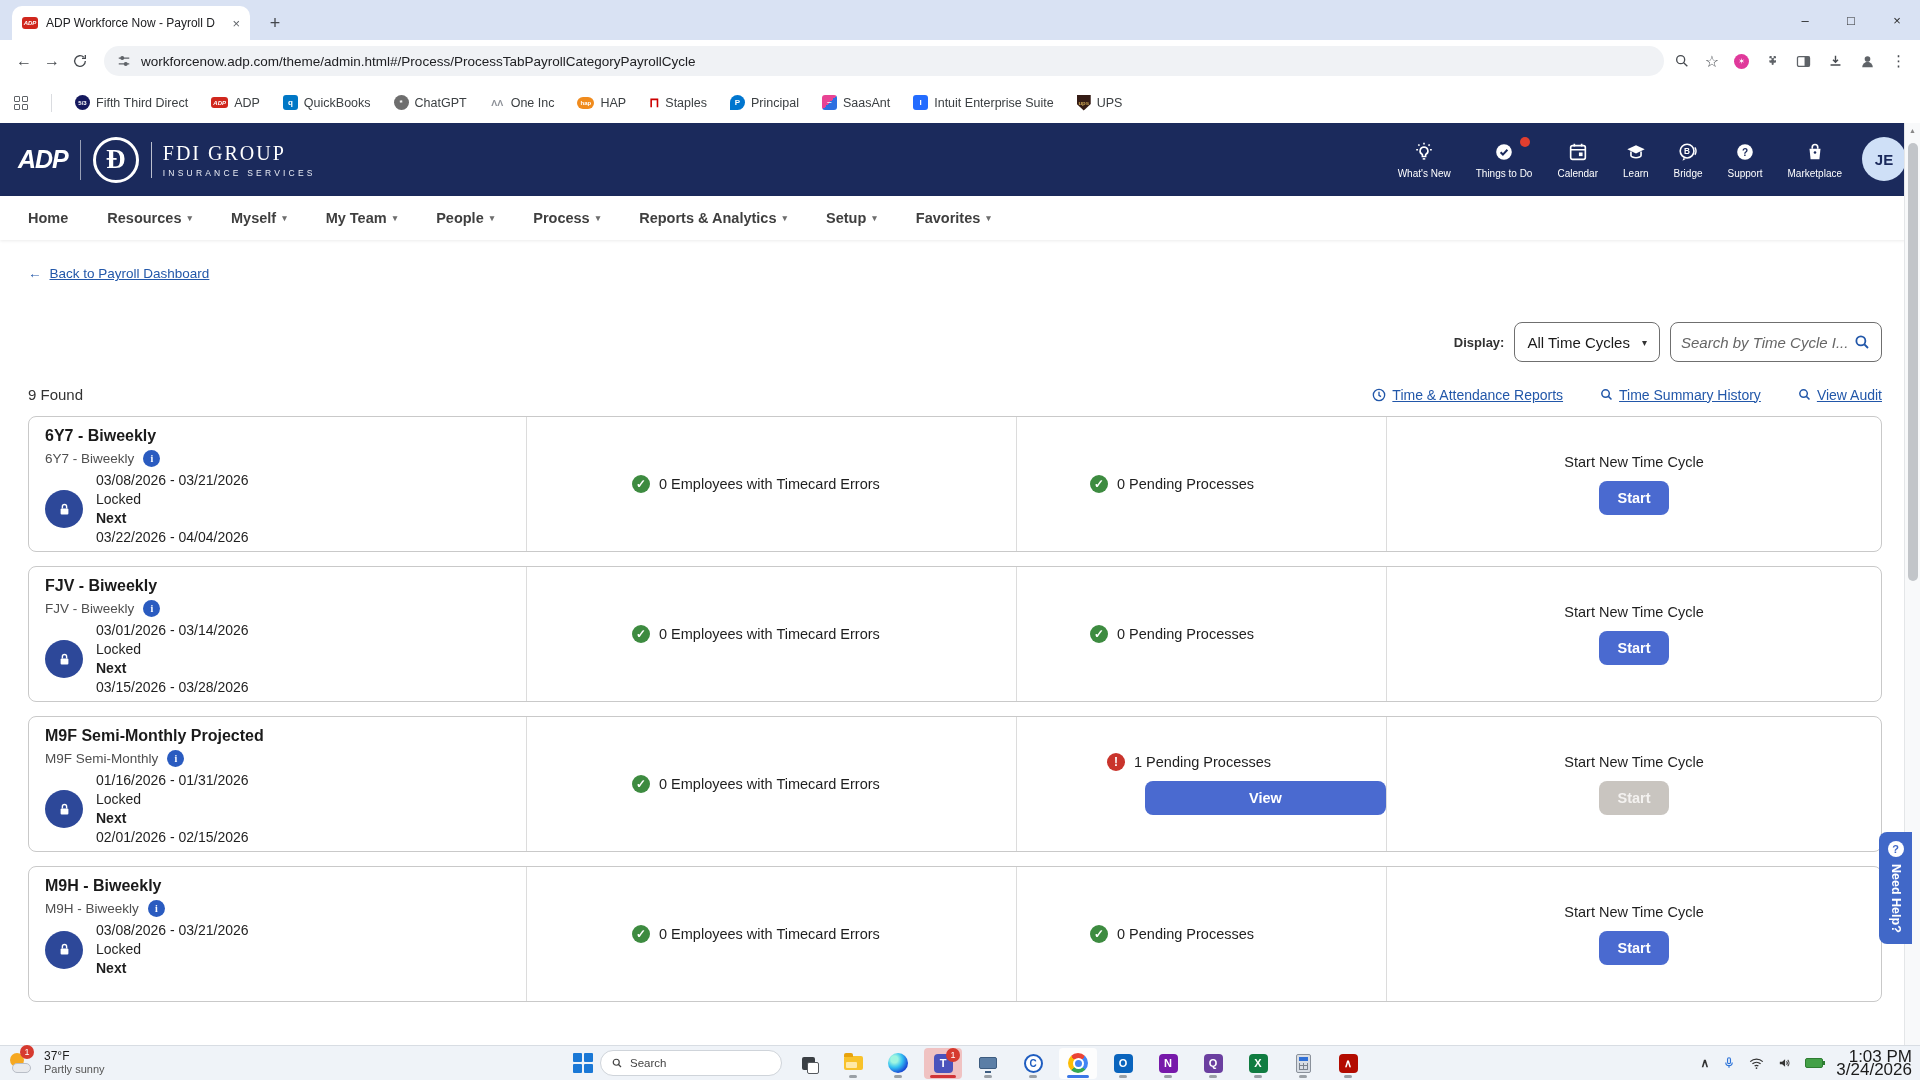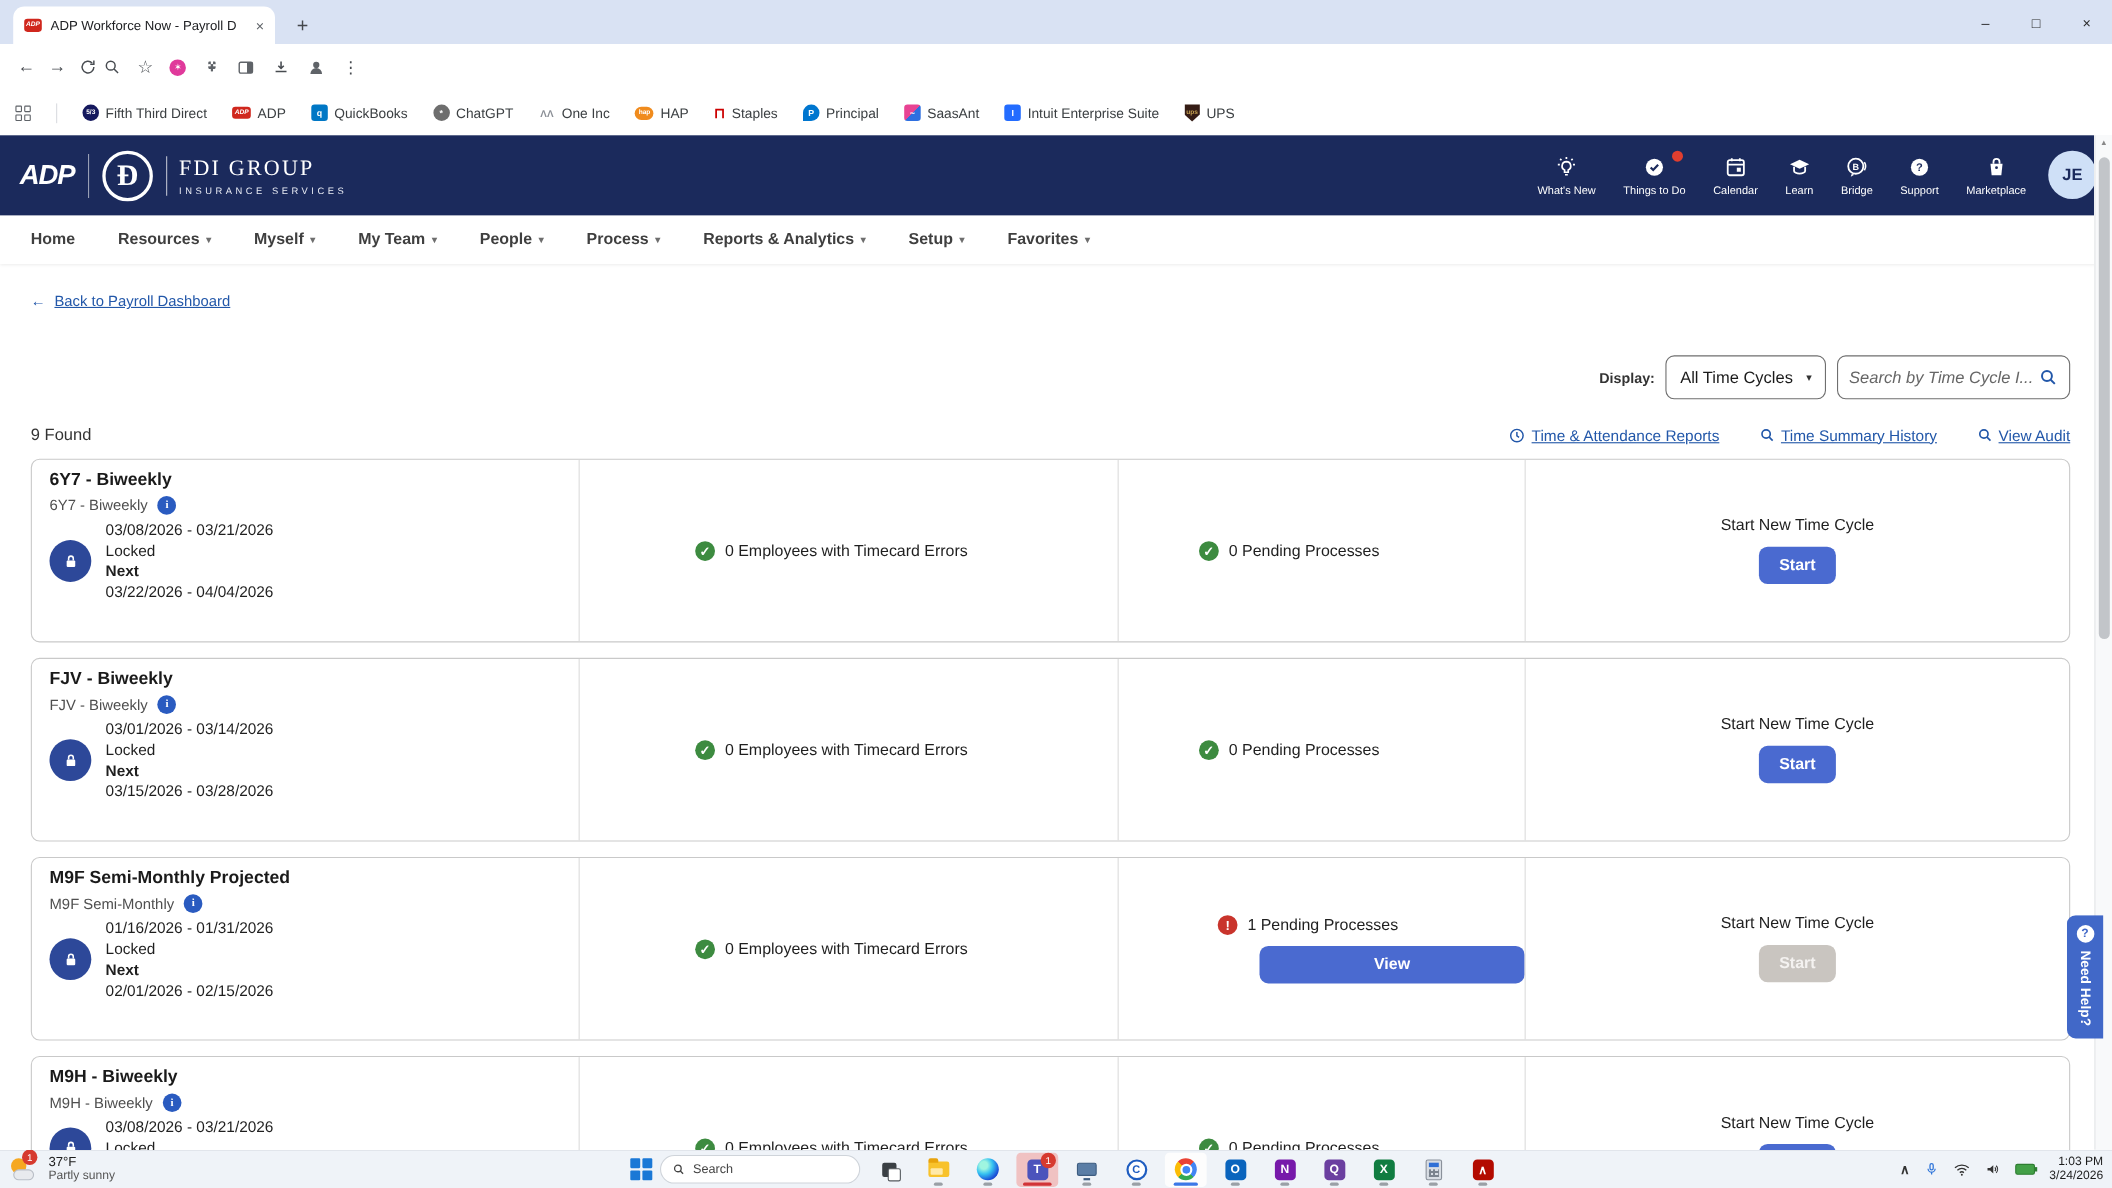--- a/index.html
+++ b/index.html
@@ -69,21 +69,21 @@
   .searchbox input { flex:1; border:none; outline:none; font-size:15px; font-style:italic; color:#444; min-width:0; font-family:"Liberation Sans",sans-serif; }
   .searchbox input::placeholder { color:#666; }
   .found-row { display:flex; justify-content:space-between; align-items:center; margin-top:24px; }
   .found { font-size:15px; color:#333; }
   .linkgroup { display:flex; gap:36px; }
   .plink { display:flex; align-items:center; gap:5px; color:#2257a9; font-size:14px; font-weight:500; }
   .plink .txt { text-decoration:underline; }
 
   
   .cards { margin-top:13px; display:flex; flex-direction:column; gap:14px; }
-  .card { border:1px solid #c9c9c9; border-radius:8px; height:167px; display:grid; grid-template-columns:497px 490px 370px auto; background:#fff; }
+  .card { border:1px solid #c9c9c9; border-radius:8px; height:136px; display:grid; grid-template-columns:497px 490px 370px auto; background:#fff; }
   .c2,.c3,.c4 { border-left:1px solid #dcdcdc; }
   .c1 { padding:10px 16px 0; }
   .card-title { font-size:16px; font-weight:bold; color:#1a1a1a; }
   .card-sub { margin-top:5px; display:flex; align-items:center; gap:9px; font-size:13.5px; color:#4f4f4f; }
   .info-i { width:17px; height:17px; border-radius:50%; background:#2a5bc0; color:#fff; font-size:10px; font-weight:bold; display:flex; align-items:center; justify-content:center; font-family:"Liberation Serif",serif; }
   .lockrow { margin-top:4px; display:flex; align-items:center; gap:13px; }
   .lockcircle { width:38px; height:38px; border-radius:50%; background:#2d4899; display:flex; align-items:center; justify-content:center; flex:0 0 auto; }
   .datelines { font-size:14px; color:#1f1f1f; line-height:19px; }
   .bold { font-weight:bold; }
   .c2 { display:flex; align-items:center; gap:9px; padding-left:105px; font-size:14.5px; color:#1f1f1f; }
@@ -137,21 +137,21 @@
   .cball { width:19px; height:19px; border-radius:50%; background:#fff; border:2.5px solid #1f5dc0; color:#1f5dc0; font-size:10px; font-weight:bold; display:flex; align-items:center; justify-content:center; }
   .chromeball { width:20px; height:20px; border-radius:50%; background:conic-gradient(from -45deg,#ea4335 0 25%,#4285f4 0 50%,#34a853 0 75%,#fbbc05 0 100%); position:relative; }
   .chromeball::after { content:""; position:absolute; inset:4.5px; background:#4285f4; border:2.5px solid #fff; border-radius:50%; }
   .chrome-active { background:#fdfdfd; }
   .chrome-dash { background:#3b78e7; width:22px; }
   .calcicon { width:15px; height:19px; background:#d8dde4; border:1px solid #8a919b; border-radius:2px; position:relative; }
   .calcicon::before { content:""; position:absolute; left:2px; top:2px; right:2px; height:4px; background:#2f6fd6; }
   .calcicon::after { content:""; position:absolute; left:2px; top:8px; right:2px; bottom:2px; background:repeating-linear-gradient(0deg,#7b838e 0 1.5px,transparent 1.5px 4px),repeating-linear-gradient(90deg,#7b838e 0 1.5px,transparent 1.5px 4px); }
   .tb-tray { position:absolute; right:8px; top:0; height:100%; display:flex; align-items:center; gap:13px; }
   .chev { font-size:12px; font-weight:bold; color:#333; }
-  .clock { text-align:right; font-size:11px; color:#1b1b1b; line-height:13px; }
+  .clock { text-align:right; font-size:17px; color:#1b1b1b; line-height:13px; }
   .battery { width:18px; height:10px; background:#43a047; border:1px solid #2e7d32; border-radius:2px; position:relative; }
   .battery::after { content:""; position:absolute; right:-3px; top:2px; width:2px; height:4px; background:#2e7d32; }
 </style>
 </head>
 <body>
 
 <div class="tabbar">
   <div class="tab">
     <span class="favicon">ADP</span>
     <span class="tab-title">ADP Workforce Now - Payroll D</span>
@@ -167,20 +167,28 @@
 
 <div class="toolbar">
   <span class="navbtn">←</span>
   <span class="navbtn">→</span>
   <span class="navbtn">
     <svg width="16" height="16" viewBox="0 0 24 24" fill="none" stroke="#474b50" stroke-width="2">
         <path d="M20 12a8 8 0 1 1-2.3-5.6"></path>
         <path d="M20 3v5h-5" fill="none"></path>
       </svg>
   </span>
+  <div class="urlpill">
+    <svg width="14" height="14" viewBox="0 0 24 24" stroke="#5f6368" stroke-width="2" fill="#5f6368">
+        <path d="M3 7h18M3 17h18" fill="none"></path>
+        <circle cx="9" cy="7" r="2.4"></circle>
+        <circle cx="15" cy="17" r="2.4"></circle>
+      </svg>
+    <span class="url-text">workforcenow.adp.com/theme/admin.html#/Process/ProcessTabPayrollCategoryPayrollCycle</span>
+  </div>
   <div class="tb-icons">
     <svg width="16" height="16" viewBox="0 0 24 24" fill="none" stroke="#474b50" stroke-width="2">
         <circle cx="10" cy="10" r="6"></circle>
         <path d="M14.5 14.5 20 20"></path>
       </svg>
     <span style="font-size:16px;color:#474b50;">☆</span>
     <span class="pinkball">✶</span>
     <svg width="16" height="16" viewBox="0 0 24 24">
         <path d="M9.5 4.5h2v1.3a1.6 1.6 0 1 0 3 0V4.5h2A1.5 1.5 0 0 1 18 6v2h-1.3a1.6 1.6 0 1 0 0 3H18v2a1.5 1.5 0 0 1-1.5 1.5h-2v1.3a1.6 1.6 0 1 1-3 0V14.5h-2A1.5 1.5 0 0 1 8 13v-2h1.3a1.6 1.6 0 1 0 0-3H8V6a1.5 1.5 0 0 1 1.5-1.5z" fill="#5f6368"></path>
       </svg>

